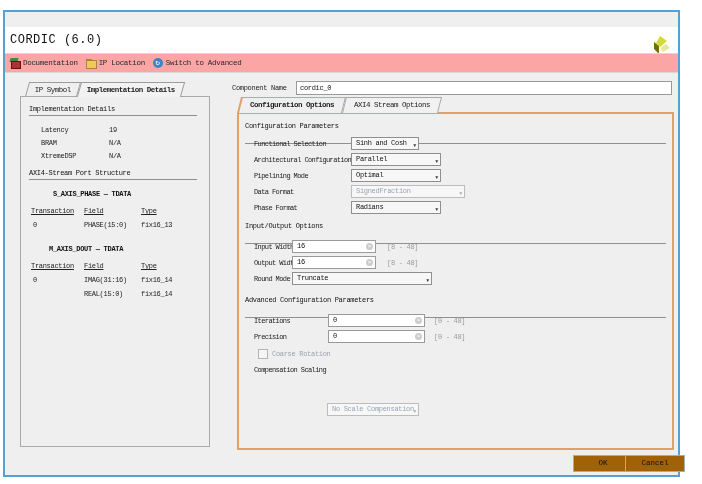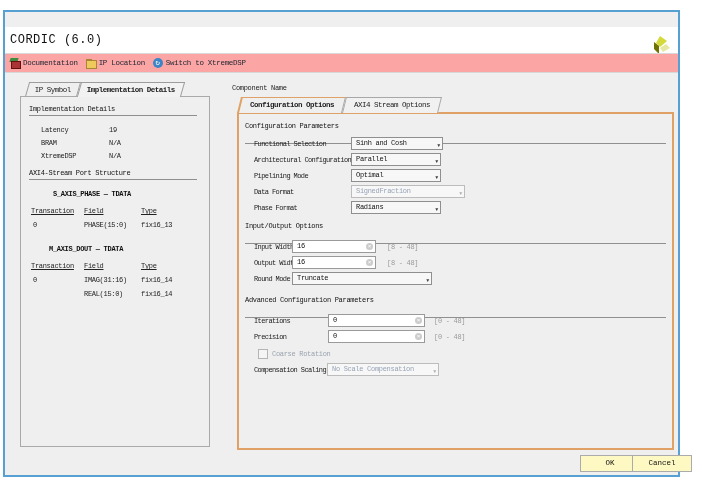--- a/index.html
+++ b/index.html
@@ -25,22 +25,22 @@
            border-top:1px solid #d8d8d8;border-bottom:1px solid #d8d8d8;box-sizing:border-box;
            display:flex;align-items:center;gap:8px;padding-left:5px;font-size:7.5px;letter-spacing:-0.3px;color:#1b2430;}
   .tbitem{display:flex;align-items:center;gap:3px;}
   .ic{width:10px;height:10px;position:relative;display:inline-block;flex:0 0 auto;}
   .book .b1{position:absolute;left:1px;top:3px;width:8px;height:6px;background:#a33;border:0.5px solid #611;}
   .book .b2{position:absolute;left:0px;top:0px;width:8px;height:4px;background:#3f8c3f;transform:skewX(-18deg);}
   .folder .f1{position:absolute;left:0;top:2px;width:9px;height:7px;background:#f0c95c;border:0.5px solid #a98633;}
   .folder .f2{position:absolute;left:0;top:1px;width:4px;height:2px;background:#f0c95c;border:0.5px solid #a98633;}
   .refresh{border-radius:50%;background:#3d85c6;color:#fff;font-size:8px;line-height:10px;text-align:center;}
   
-  .btn{position:absolute;height:17px;width:60px;background:#fef9c3;border:1px solid #ababab;
-       font-size:7.5px;text-align:center;line-height:15px;box-sizing:border-box;color:#111;margin-left:7px;}
+  .btn{position:absolute;height:17px;width:60px;background:#a16207;border:1px solid #ababab;
+       font-size:7.5px;text-align:center;line-height:15px;box-sizing:border-box;color:#111;}
   
   .ltabs{position:absolute;left:22px;top:70px;height:15px;display:flex;}
   .tab{position:relative;border:1px solid #9c9c9c;border-bottom:none;background:#efefef;
        transform:skewX(-16deg);padding:0 7px;font-size:7.5px;letter-spacing:-0.5px;line-height:14px;color:#222;}
   .tab>span{display:inline-block;transform:skewX(16deg);}
   .tab.active{font-weight:bold;background:#f2f2f2;z-index:2;}
   .lbox{position:absolute;left:15px;top:84px;width:188px;height:349px;border:1px solid #a9a9a9;
         background:#efefef;font-size:7px;letter-spacing:-0.3px;}
   .sechead{position:absolute;border-bottom:1px solid #8f8f8f;padding-bottom:2px;color:#111;}
   .lrow{position:absolute;color:#222;}
@@ -109,21 +109,21 @@
     </span>
     <span class="tbitem">
       <span class="ic folder">
           <span class="f2"></span>
           <span class="f1"></span>
         </span>
       <span>IP Location</span>
     </span>
     <span class="tbitem">
       <span class="ic refresh">↻</span>
-      <span>Switch to XtremeDSP</span>
+      <span>Switch to Advanced</span>
     </span>
   </div>
 
   <div class="ltabs">
     <div class="tab"><span>IP Symbol</span></div>
     <div class="tab active"><span>Implementation Details</span></div>
   </div>
 
   <div class="lbox">
     <div class="sechead" style="left:8px;top:8px;width:168px;">Implementation Details</div>
@@ -149,33 +149,34 @@
     <div class="thc" style="left:63px;top:165px;">Field</div>
     <div class="thc" style="left:120px;top:165px;">Type</div>
     <div class="tdc" style="left:12px;top:179px;">0</div>
     <div class="tdc" style="left:63px;top:179px;">IMAG(31:16)</div>
     <div class="tdc" style="left:120px;top:179px;">fix16_14</div>
     <div class="tdc" style="left:63px;top:193px;">REAL(15:0)</div>
     <div class="tdc" style="left:120px;top:193px;">fix16_14</div>
   </div>
 
   <div class="cnlabel">Component Name</div>
+  <input class="cninput" value="cordic_0" style="">
 
   <div class="rtabs">
     <div class="rtab active"><span>Configuration Options</span></div>
     <div class="rtab"><span>AXI4 Stream Options</span></div>
   </div>
 
   <div class="op">
 
     <div class="ophead" style="top:8px;">Configuration Parameters</div>
 
     <div class="frow" style="top:23px;">
       <span class="flabel">Functional Selection</span>
-      <span class="dd" style="left:112px;width:92px;">
+      <span class="dd" style="left:112px;width:68px;">
         <span>Sinh and Cosh</span><span class="arr">▼</span>
       </span>
     </div>
     <div class="frow" style="top:39px;padding-left:23px;">
       <span class="flabel">Architectural Configuration</span>
       <span class="dd" style="left:112px;width:90px;">
         <span>Parallel</span><span class="arr">▼</span>
       </span>
     </div>
     <div class="frow" style="top:55px;">
@@ -239,21 +240,21 @@
         <span class="clr">×</span>
       </span>
       <span class="range" style="left:195px;">[0 - 48]</span>
     </div>
     <div class="frow" style="top:233px;">
       <span class="cb"></span>
       <span class="cblabel">Coarse Rotation</span>
     </div>
     <div class="frow" style="top:249px;">
       <span class="flabel">Compensation Scaling</span>
-      <span class="dd disabled" style="left:88px;width:112px;">
+      <span class="dd disabled" style="left:88px;width:92px;margin-top:40px;">
         <span>No Scale Compensation</span><span class="arr">▼</span>
       </span>
     </div>
   </div>
 
   <div class="btn" style="left:568px;top:443px;">OK</div>
   <div class="btn" style="left:620px;top:443px;">Cancel</div>
 
 </div>
 

